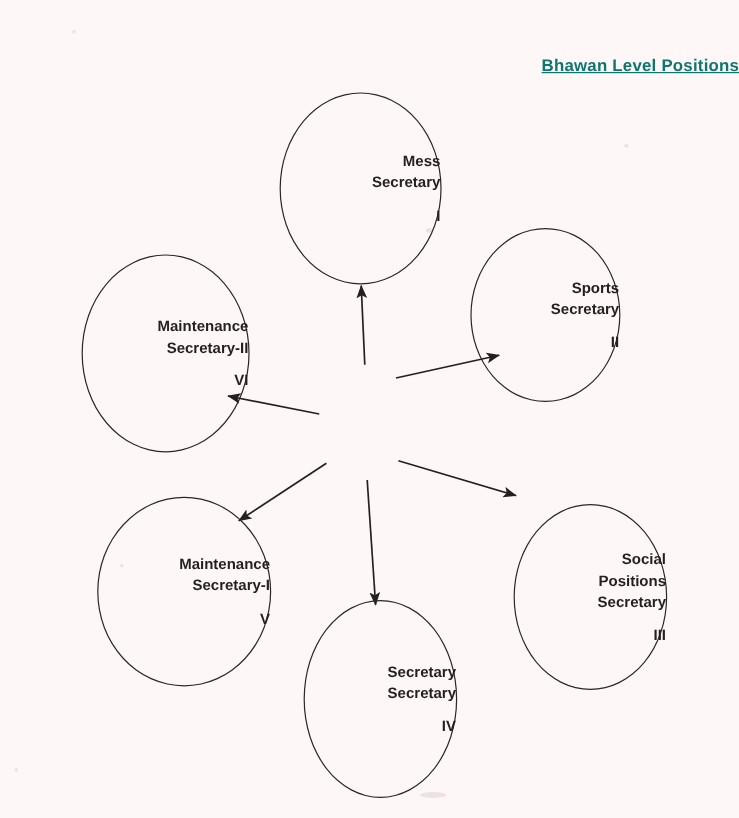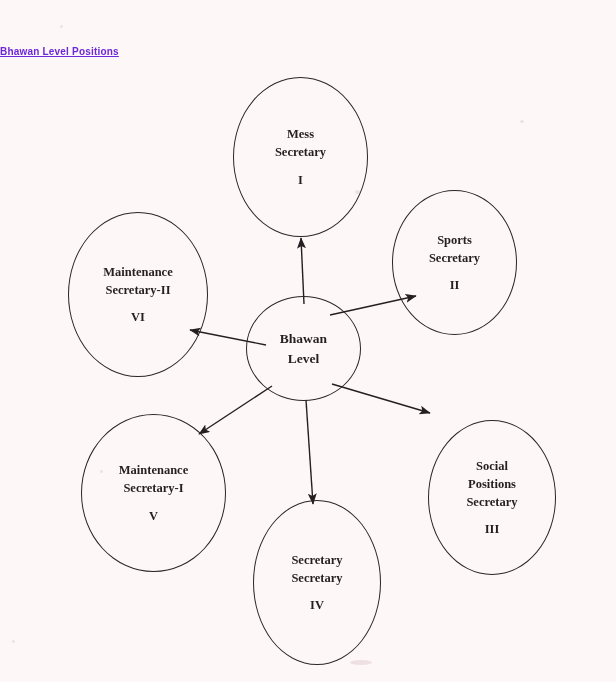--- a/index.html
+++ b/index.html
@@ -18,49 +18,48 @@
     position: absolute;
     left: 0; top: 0;
     width: 616px;
     height: 682px;
   }
   #title {
     position: absolute;
     left: 0;
     top: 46px;
     width: 616px;
-    text-align: left;
-    font-size: 10px;
+    text-align: right;
+    font-size: 14px;
     font-weight: bold;
-    color: #6d28d9;
+    color: #0f766e;
     text-decoration: underline;
     letter-spacing: 0.2px;
   }
   svg.edges {
     position: absolute;
     left: 0; top: 0;
     width: 616px;
     height: 682px;
   }
   .node {
     position: absolute;
     box-sizing: border-box;
     border: 1.4px solid #2b2526;
     border-radius: 50%;
     background: transparent;
     display: flex;
     flex-direction: column;
-    align-items: center;
+    align-items: flex-end;
     justify-content: center;
     text-align: center;
     color: #241f20;
     font-weight: bold;
     font-size: 12.5px;
     line-height: 1.45;
-    font-family: Liberation Serif, serif;
   }
   .node .line { display: block; }
   .node .roman { margin-top: 9px; }
   .center-node { font-size: 13.5px; }
   .speck {
     position: absolute;
     background: #e9d8de;
     border-radius: 50%;
     opacity: 0.75;
   }
@@ -92,24 +91,20 @@
 
     <line x1="332" y1="384" x2="430" y2="413" stroke="#241f20" stroke-width="1.4" marker-end="url(#arrow)"></line>
 
     <line x1="306" y1="400" x2="313" y2="504" stroke="#241f20" stroke-width="1.4" marker-end="url(#arrow)"></line>
 
     <line x1="272" y1="386" x2="199" y2="434" stroke="#241f20" stroke-width="1.4" marker-end="url(#arrow)"></line>
 
     <line x1="266" y1="345" x2="190" y2="330" stroke="#241f20" stroke-width="1.4" marker-end="url(#arrow)"></line>
   </svg>
 
-  <div class="node center-node" style="left:246px; top:296px; width:115px; height:105px;">
-    <span class="line">Bhawan</span>
-    <span class="line">Level</span>
-  </div>
 
   <div class="node" style="left:233px; top:77px; width:135px; height:160px;">
     <span class="line">Mess</span>
     <span class="line">Secretary</span>
     <span class="line roman">I</span>
   </div>
 
   <div class="node" style="left:392px; top:190px; width:125px; height:145px;">
     <span class="line">Sports</span>
     <span class="line">Secretary</span>

